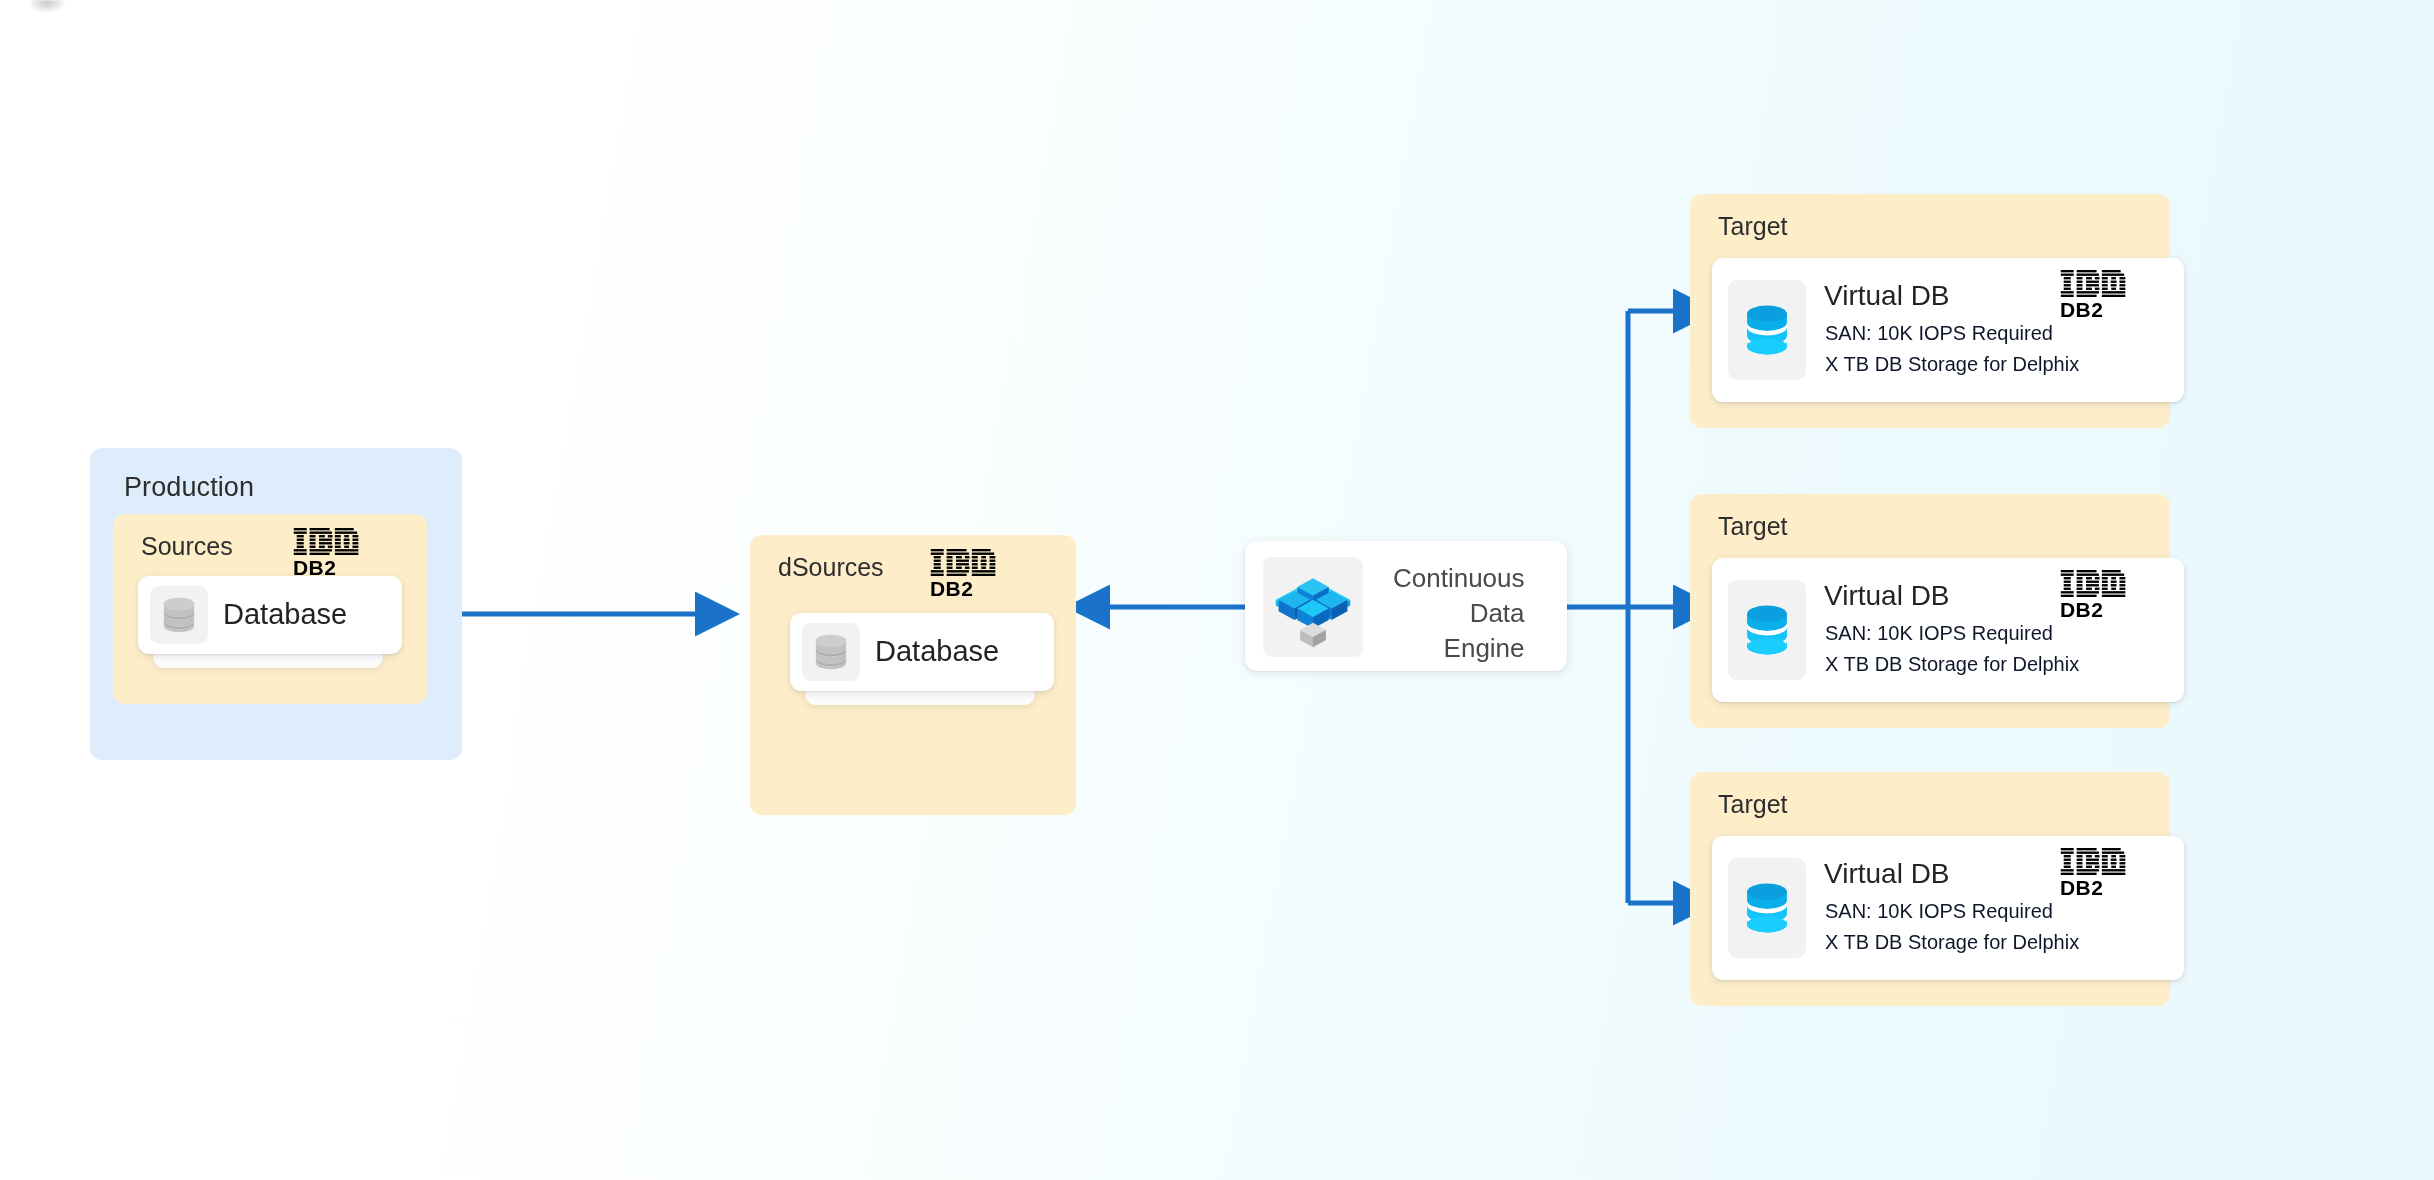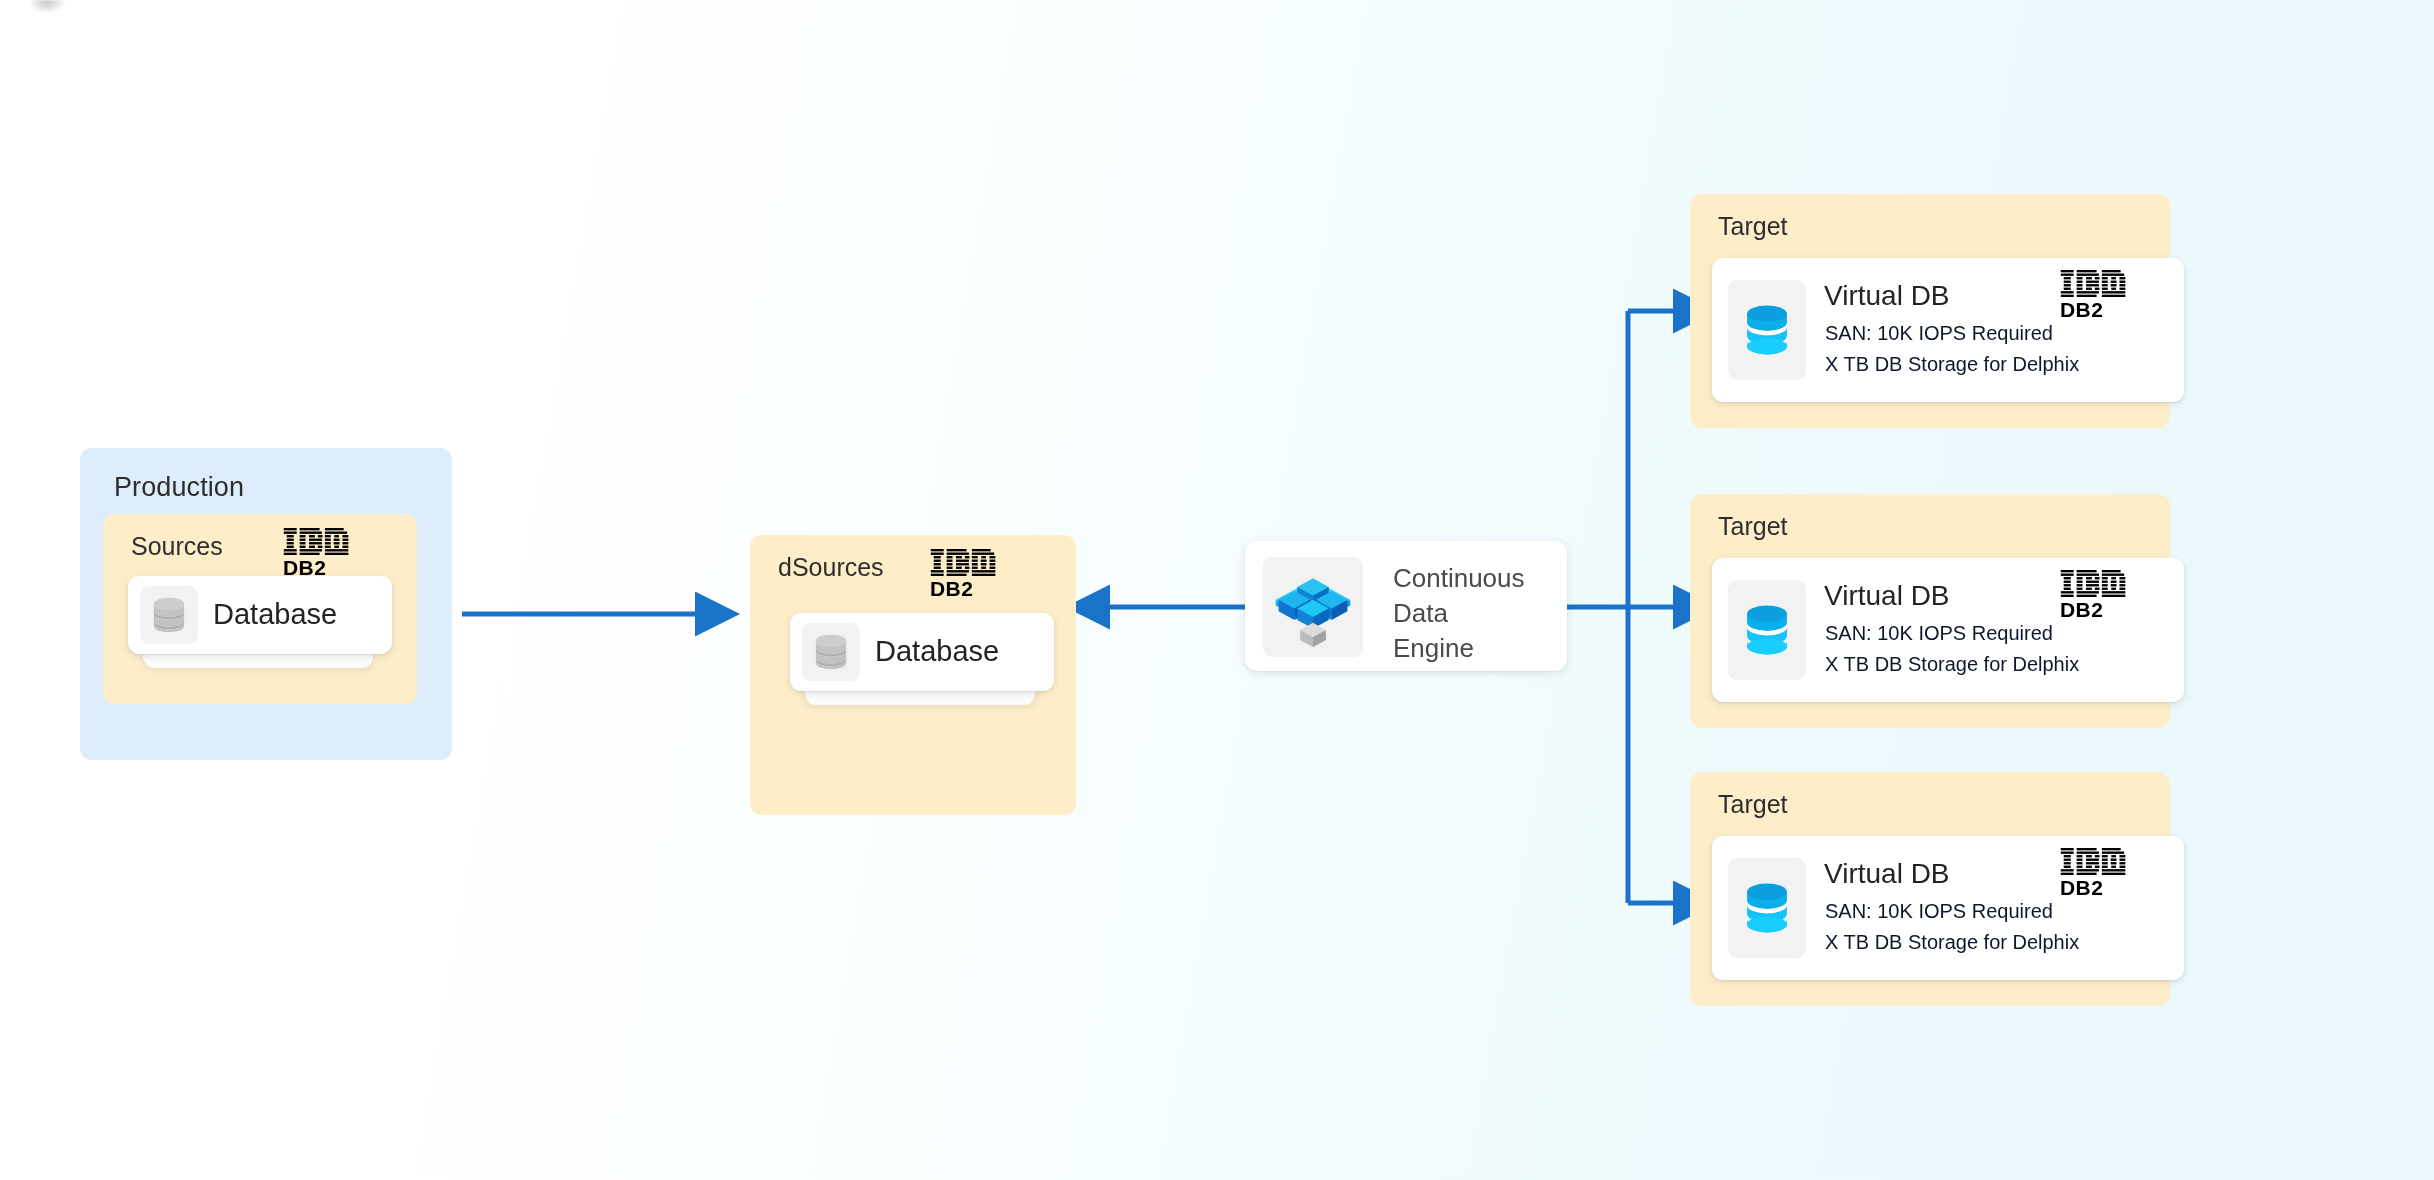--- a/index.html
+++ b/index.html
@@ -24,21 +24,21 @@
     position: absolute;
     left: 30px; top: 0px;
     width: 34px; height: 12px;
     background: radial-gradient(ellipse at 50% 20%, rgba(120,120,130,0.40) 0%, rgba(140,140,150,0.16) 55%, rgba(255,255,255,0) 78%);
     filter: blur(1.2px);
   }
 
   
   .group-prod {
     position: absolute;
-    left: 80px; top: 448px;
+    left: 90px; top: 448px;
     width: 372px; height: 312px;
     background: #ddedfb;
     border-radius: 12px;
   }
   .group-title {
     position: absolute;
     left: 34px; top: 24px;
     font-size: 27px;
     color: #2e2e2e;
     letter-spacing: 0.1px;
@@ -119,20 +119,21 @@
   }
 
   
   .engine-box {
     position: absolute;
     left: 1245px; top: 541px;
     width: 322px; height: 130px;
     background: #ffffff;
     border-radius: 12px;
     box-shadow: 0 2px 8px rgba(40,50,70,0.12), 0 1px 2px rgba(40,50,70,0.06);
+    text-align: right;
   }
   .engine-label {
     position: absolute;
     left: 148px; top: 20px;
     font-size: 26px;
     line-height: 35px;
     color: #4a4a4a;
     white-space: pre-line;
   }
 

